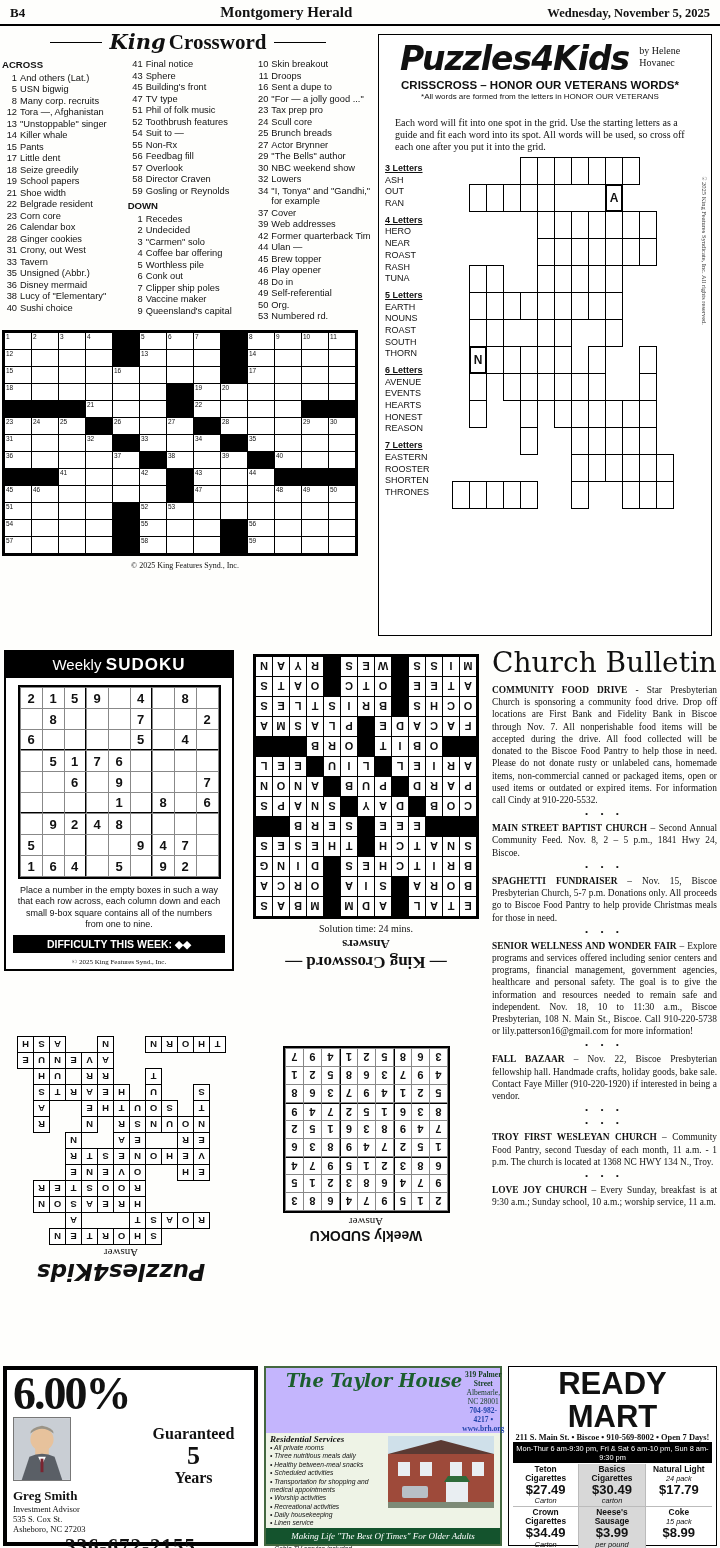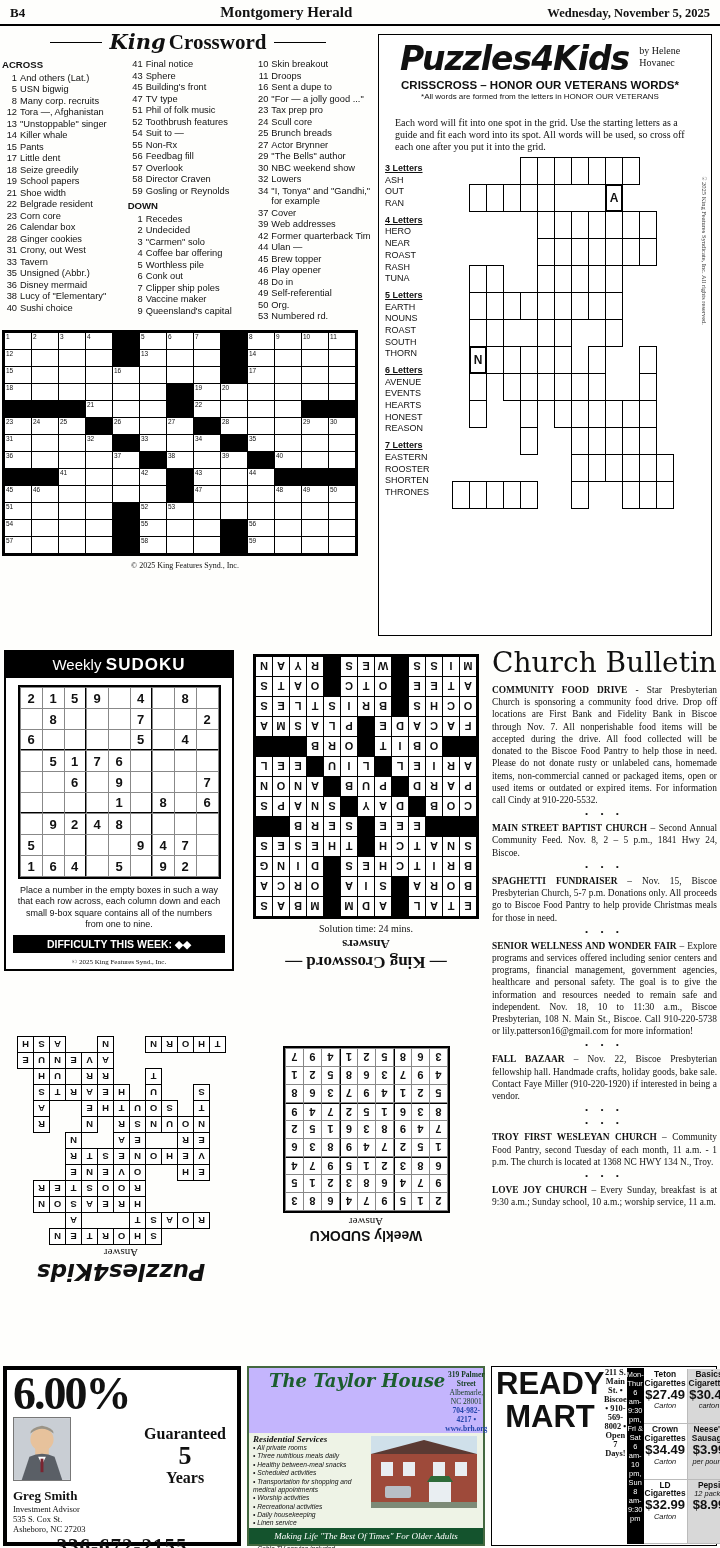--- a/index.html
+++ b/index.html
@@ -116,21 +116,21 @@
   .th-band{background:#c4b5fd;display:flex;padding:2px 20px 0;}
   .th-title{font:bold italic 18px "DejaVu Serif",serif;color:#1c5e2e;white-space:nowrap;}
   .th-addr{font-size:7.5px;line-height:1.2;text-align:center;color:#143d1f;flex:1;}
   .th-addr .ph{color:#2244aa;font-weight:bold;}
   .th-body{display:flex;padding:1px 4px;}
   .th-leftcol{width:118px;}
   .th-services{font:bold italic 9px "Liberation Serif",serif;}
   .th-li{font:italic 6.7px/1.25 "Liberation Sans",sans-serif;}
   .th-photo{width:106px;height:72px;display:block;margin-top:2px;}
   .th-bar{position:absolute;bottom:0;left:0;right:0;background:#14532d;color:#fff;font:italic 9px "Liberation Serif",serif;text-align:center;padding:3px 0;}
-  #ad-rm{width:226px;border:1px solid #000;padding:1px 4px;display:flex;flex-direction:row;}
+  #ad-rm{width:226px;border:1px solid #000;padding:1px 4px;display:flex;flex-direction:column;}
   .rm-title{font:bold 31px "Liberation Sans",sans-serif;text-align:center;line-height:1.05;letter-spacing:0;}
   .rm-addr{font-size:8.4px;font-weight:bold;text-align:center;}
   .rm-hours{background:#000;color:#fff;font:7.4px "Liberation Sans",sans-serif;text-align:center;padding:1.5px 0;}
   .rm-grid{display:grid;grid-template-columns:1fr 1fr 1fr;flex:1;margin-top:1px;}
   .prod{text-align:center;padding:1px;border-right:1px solid #bbb;border-bottom:1px solid #bbb;}
   .prod:nth-child(3n){border-right:none;}
   .prod.shade{background:#d8d8d8;}
   .pn{font:bold 8.4px/1.05 "Liberation Sans",sans-serif;}
   .pq{font:italic 7.4px "Liberation Sans",sans-serif;}
   .pp{font:bold 13px "Liberation Sans",sans-serif;line-height:1.05;}

